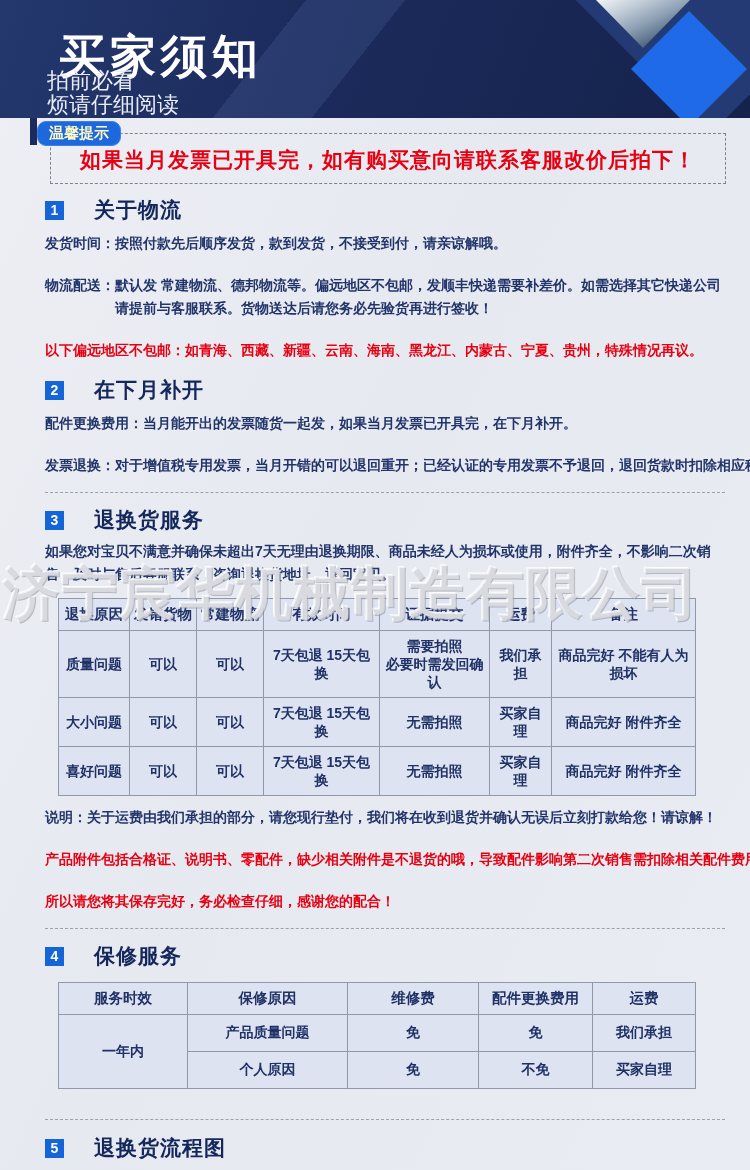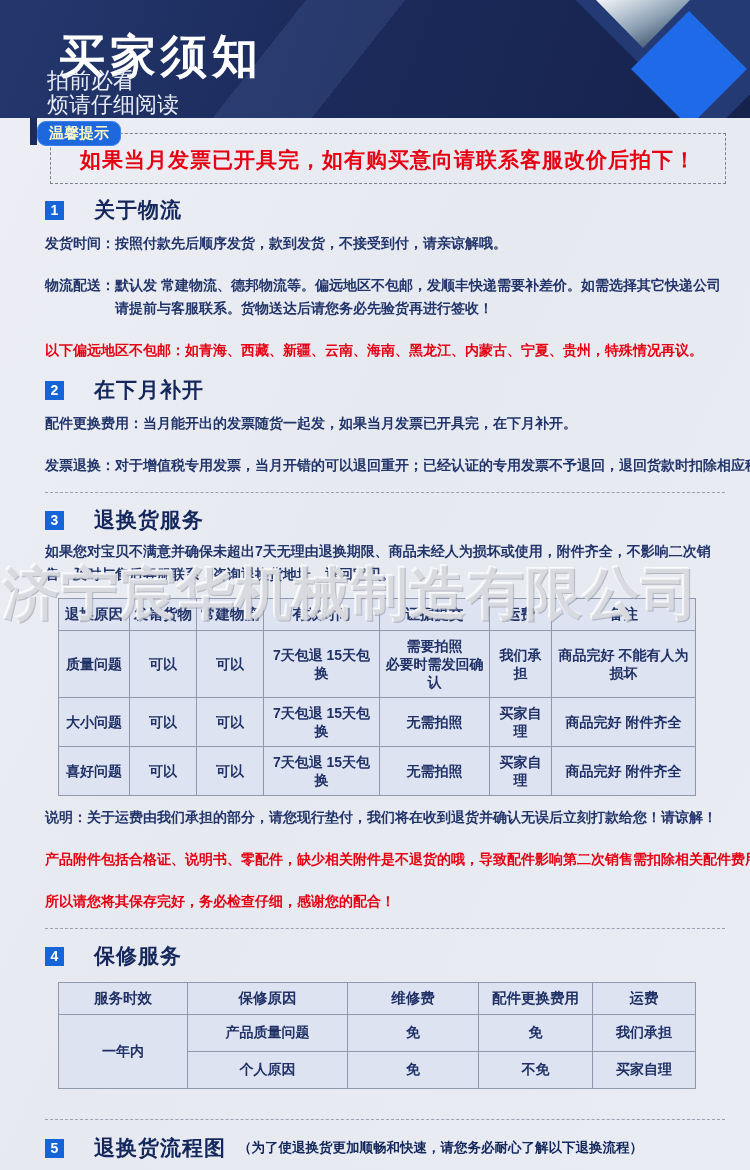--- a/index.html
+++ b/index.html
@@ -214,19 +214,18 @@
           <td>买家自理</td>
         </tr>
       </tbody>
     </table>
 
     <hr class="dash" style="margin-top:30px;">
 
     <div class="sec-head" style="margin-top:14px;">
       <span class="sec-num">5</span>
       <span class="sec-title">退换货流程图</span>
-      <span class="sec-note">（为了使退换货更加顺畅和快速，请您务必耐心了解以下退换流程）</span>
     </div>
 
   </div>
 
   <div class="watermark">济宁宸华机械制造有限公司</div>
 </div>
 
 </body></html>

